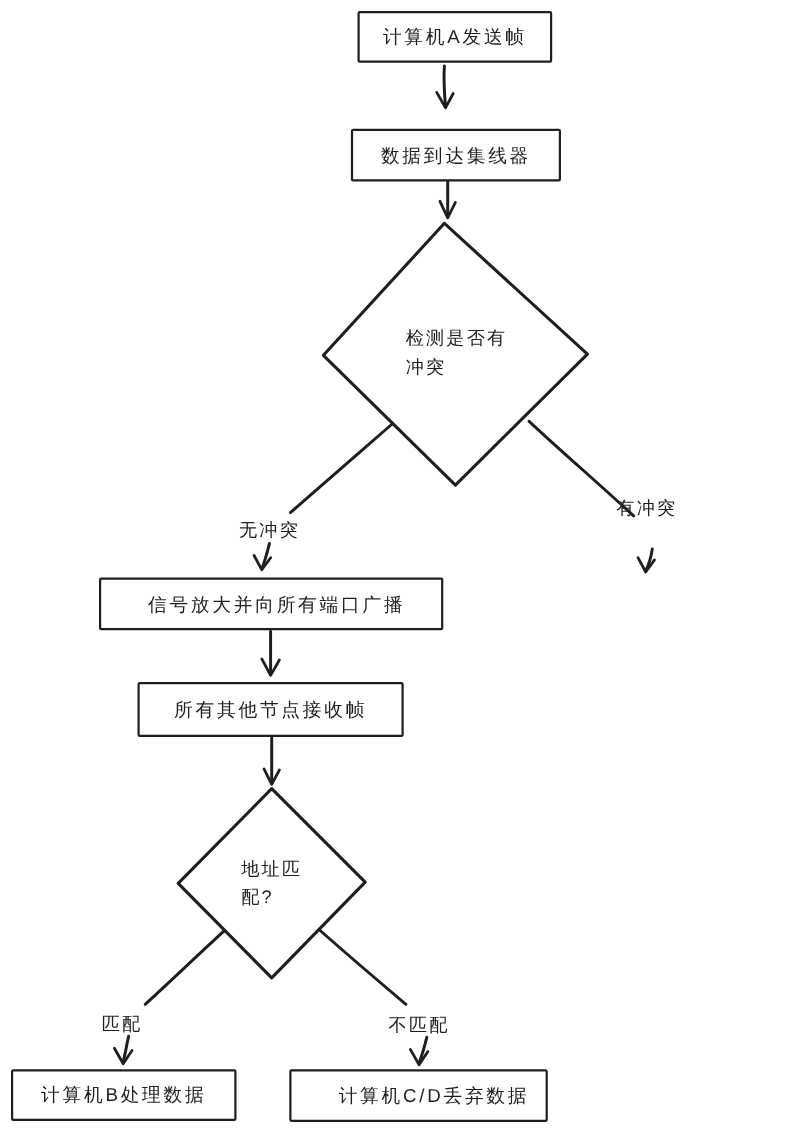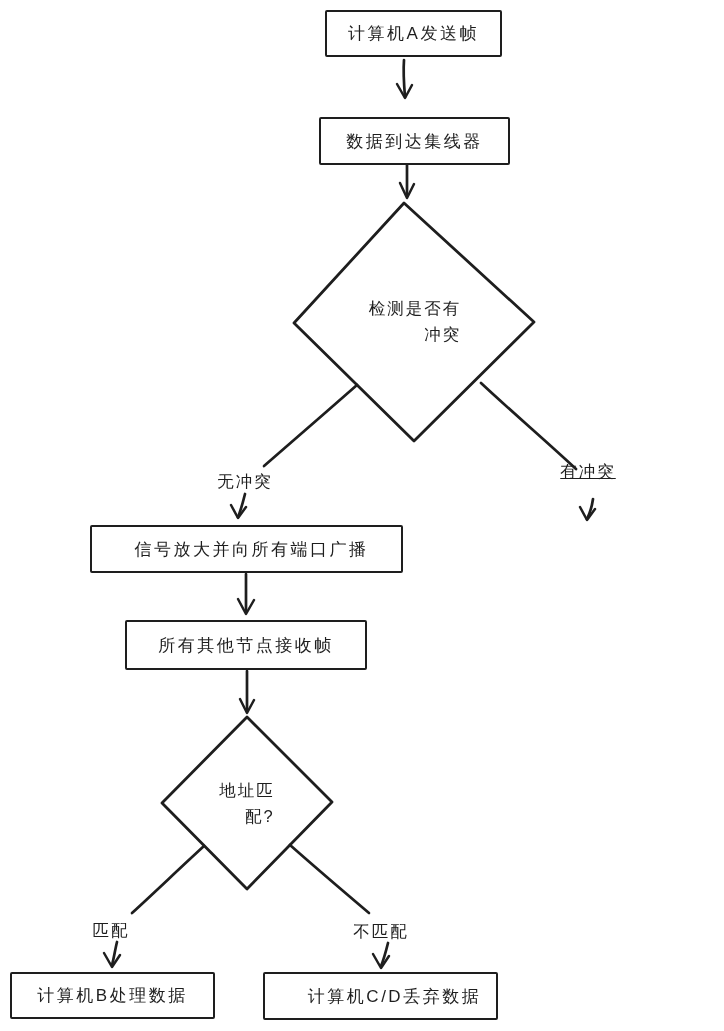--- a/index.html
+++ b/index.html
@@ -23,21 +23,21 @@
     border-radius:2px;
     background:#ffffff;
     display:flex;align-items:center;justify-content:center;
     font-size:17px;letter-spacing:2.5px;
     white-space:nowrap;
   }
   .lbl{
     position:absolute;
     display:flex;align-items:center;justify-content:center;
     font-size:16.5px;letter-spacing:2px;
-    text-align:right;
+    text-align:left;
   }
   .diamond-label{white-space:pre-line;line-height:26px;}
 </style>
 </head>
 <body>
 
 <div class="stage">
 
   <svg class="wires" viewBox="0 0 724 1031">
 
@@ -116,19 +116,19 @@
   </div>
 
   <div class="lbl diamond-label" style="left:334px;top:294px;width:162px;height:54px;">检测是否有
 冲突</div>
 
   <div class="lbl diamond-label" style="left:187px;top:776px;width:120px;height:54px;">地址匹
 配?</div>
 
   <div class="lbl" style="left:195px;top:470px;width:100px;height:24px;">无冲突</div>
 
-  <div class="lbl" style="left:538px;top:460px;width:100px;height:24px;text-decoration:underline;">有冲突</div>
+  <div class="lbl" style="left:538px;top:450px;width:100px;height:24px;">有冲突</div>
 
   <div class="lbl" style="left:66px;top:919px;width:90px;height:24px;">匹配</div>
 
   <div class="lbl" style="left:336px;top:920px;width:90px;height:24px;">不匹配</div>
 
 </div>
 
 </body></html>

